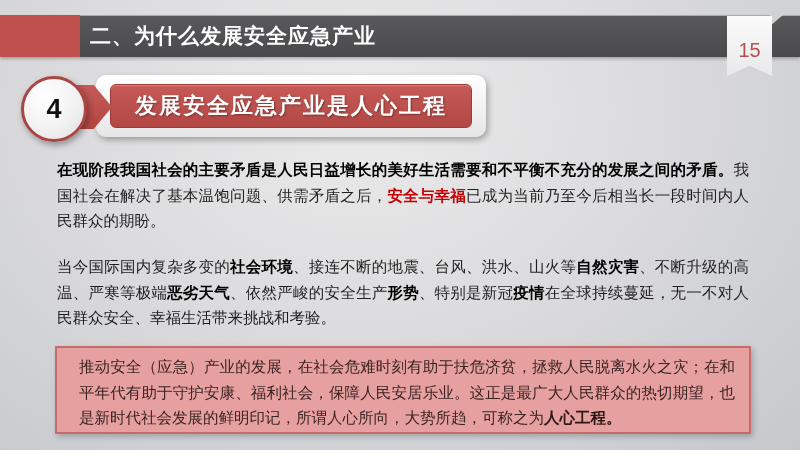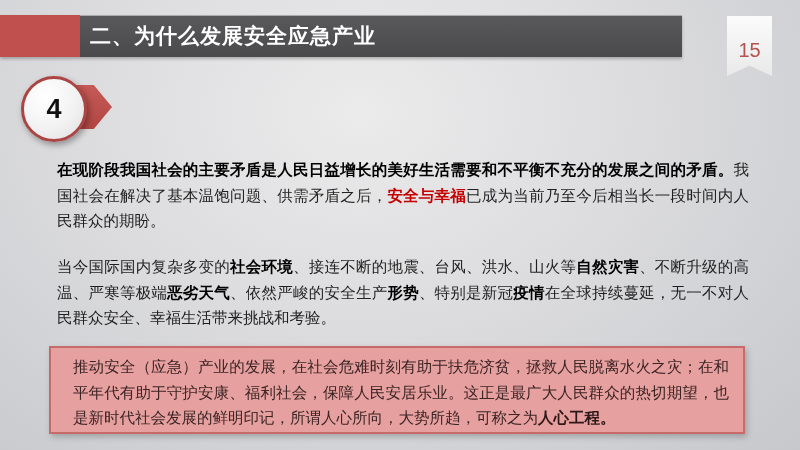--- a/index.html
+++ b/index.html
@@ -9,21 +9,21 @@
   }
   .slide{
     position:relative;
     width:800px;height:450px;
     overflow:hidden;
     background:radial-gradient(ellipse at 45% 25%, #ebebec 0%, #dcdcde 45%, #c6c8cc 100%);
   }
 
   
   .header-bar{
-    position:absolute;left:0;top:15px;width:682px;height:42px;
+    position:absolute;left:0;top:15px;width:800px;height:42px;
     background:linear-gradient(#59595b,#4a4a4c);
     box-shadow:0 2px 3px rgba(0,0,0,.25), 0 1px 0 rgba(255,255,255,.5) inset;
   }
   .header-accent{
     position:absolute;left:0;top:0;width:80px;height:42px;
     background:#c0504d;
   }
   .header-title{
     position:absolute;left:90px;top:0;height:42px;line-height:42px;
     color:#ffffff;font-size:21px;font-weight:bold;letter-spacing:1px;
@@ -98,21 +98,21 @@
     color:#1f1f1f;
     text-align:justify;
   }
   .para b{color:#000000;}
   .para .red{color:#c40000;font-weight:bold;}
   .p1{top:157px;}
   .p2{top:254px;}
 
   
   .callout{
-    position:absolute;left:49px;top:346px;width:696px;height:88px;
+    position:absolute;left:55px;top:346px;width:696px;height:88px;
     box-sizing:border-box;
     background:#e6a09f;
     border:2px solid #c76b6a;
     box-shadow:2px 3px 6px rgba(0,0,0,.22);
     padding:6px 14px 0 22px;
   }
   .callout p{
     margin:0;
     font-size:15.5px;line-height:25.5px;
     color:#3c2424;
@@ -132,20 +132,25 @@
 
   <div class="ribbon-fold"></div>
   <div class="ribbon">
     <span>15</span>
   </div>
 
   <div class="num-circle">
     <span>4</span>
   </div>
   <div class="chevron"></div>
+  <div class="banner-outer">
+    <div class="banner-inner">
+      <span>发展安全应急产业是人心工程</span>
+    </div>
+  </div>
 
   <p class="para p1"><b>在现阶段我国社会的主要矛盾是人民日益增长的美好生活需要和不平衡不充分的发展之间的矛盾。</b><span>我国社会在解决了基本温饱问题、供需矛盾之后，</span><span class="red">安全与幸福</span><span>已成为当前乃至今后相当长一段时间内人民群众的期盼。</span></p>
 
   <p class="para p2"><span>当今国际国内复杂多变的</span><b>社会环境</b><span>、接连不断的地震、台风、洪水、山火等</span><b>自然灾害</b><span>、不断升级的高温、严寒等极端</span><b>恶劣天气</b><span>、依然严峻的安全生产</span><b>形势</b><span>、特别是新冠</span><b>疫情</b><span>在全球持续蔓延，无一不对人民群众安全、幸福生活带来挑战和考验。</span></p>
 
   <div class="callout">
     <p><span>推动安全（应急）产业的发展，在社会危难时刻有助于扶危济贫，拯救人民脱离水火之灾；在和平年代有助于守护安康、福利社会，保障人民安居乐业。这正是最广大人民群众的热切期望，也是新时代社会发展的鲜明印记，所谓人心所向，大势所趋，可称之为</span><b>人心工程。</b></p>
   </div>
 
 </div>

